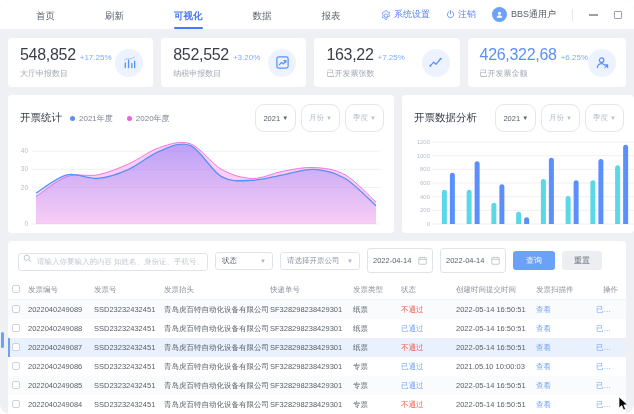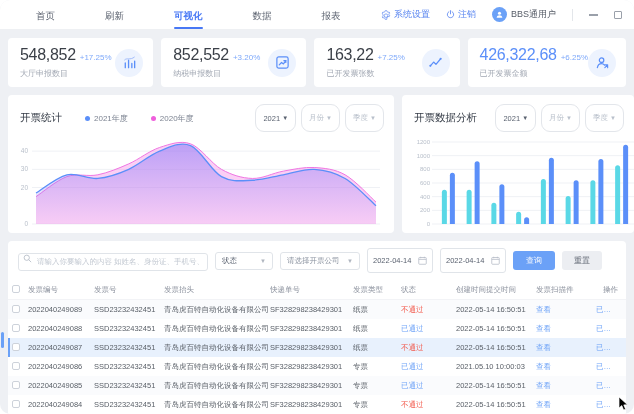--- a/index.html
+++ b/index.html
@@ -31,21 +31,21 @@
   .card .label { font-size:8px; color:#a2a8b3; margin-top:4px; }
   .icon-circle { width:28px; height:28px; border-radius:50%; background:#edf3fe; display:flex; align-items:center; justify-content:center; flex:none; }
 
   
   .charts-row { display:flex; gap:8px; margin:0 0 8px 8px; height:138px; flex:none; }
   .panel { background:#fff; border-radius:4px; overflow:hidden; }
   .panel.left { width:386px; flex:none; }
   .panel.right { flex:1; min-width:0; }
   .panel-head { display:flex; align-items:center; padding:9px 10px 0 12px; }
   .panel-title { font-size:10.5px; font-weight:normal; color:#333a45; }
-  .legend { display:flex; gap:23px; margin-left:23px; }
+  .legend { display:flex; gap:14px; margin-left:8px; }
   .legend-item { display:flex; align-items:center; gap:4px; font-size:8px; color:#7d8492; }
   .dot { width:5px; height:5px; border-radius:50%; }
   .pills { margin-left:auto; display:flex; gap:5px; }
   .pill { border:1px solid #e3e6eb; border-radius:9px; padding:8px 7px; font-size:7.5px; color:#b9c0cb; display:flex; align-items:center; gap:2px; cursor:pointer; white-space:nowrap; }
   .pill.primary { color:#5a6270; }
   .caret { font-size:6px; }
 
   
   .main-card { flex:1; margin:0 8px; background:#fff; border-radius:4px 4px 0 0; display:flex; flex-direction:column; overflow:hidden; }
   .filter-row { display:flex; align-items:center; gap:7px; padding:7px 10px; flex:none; }

